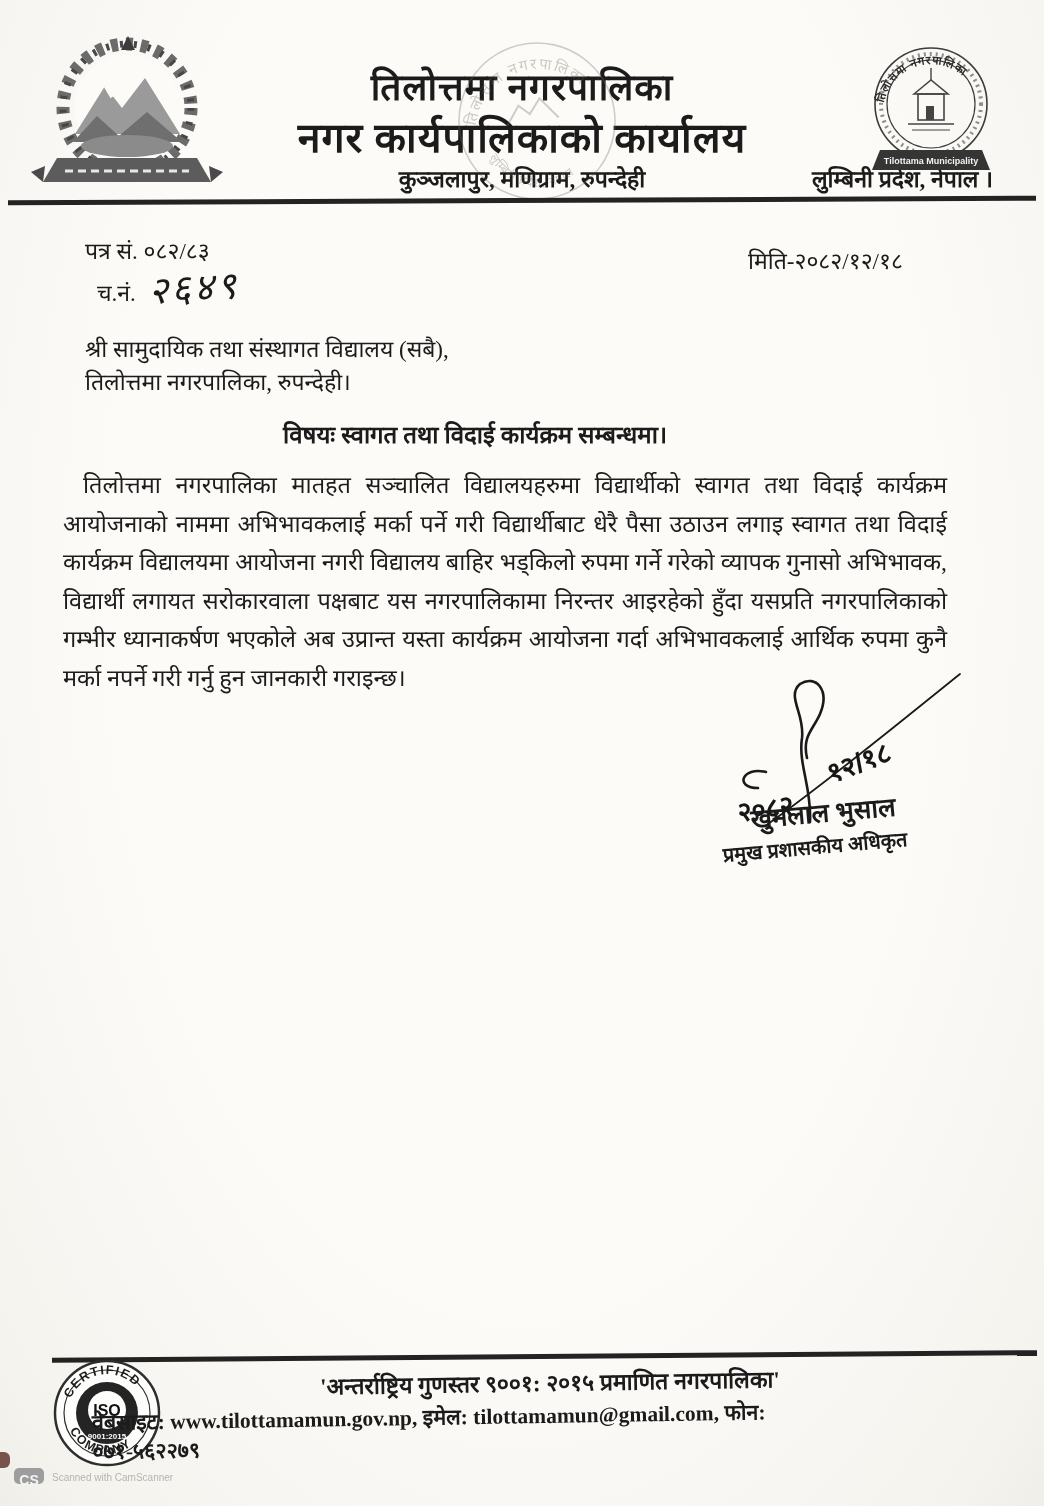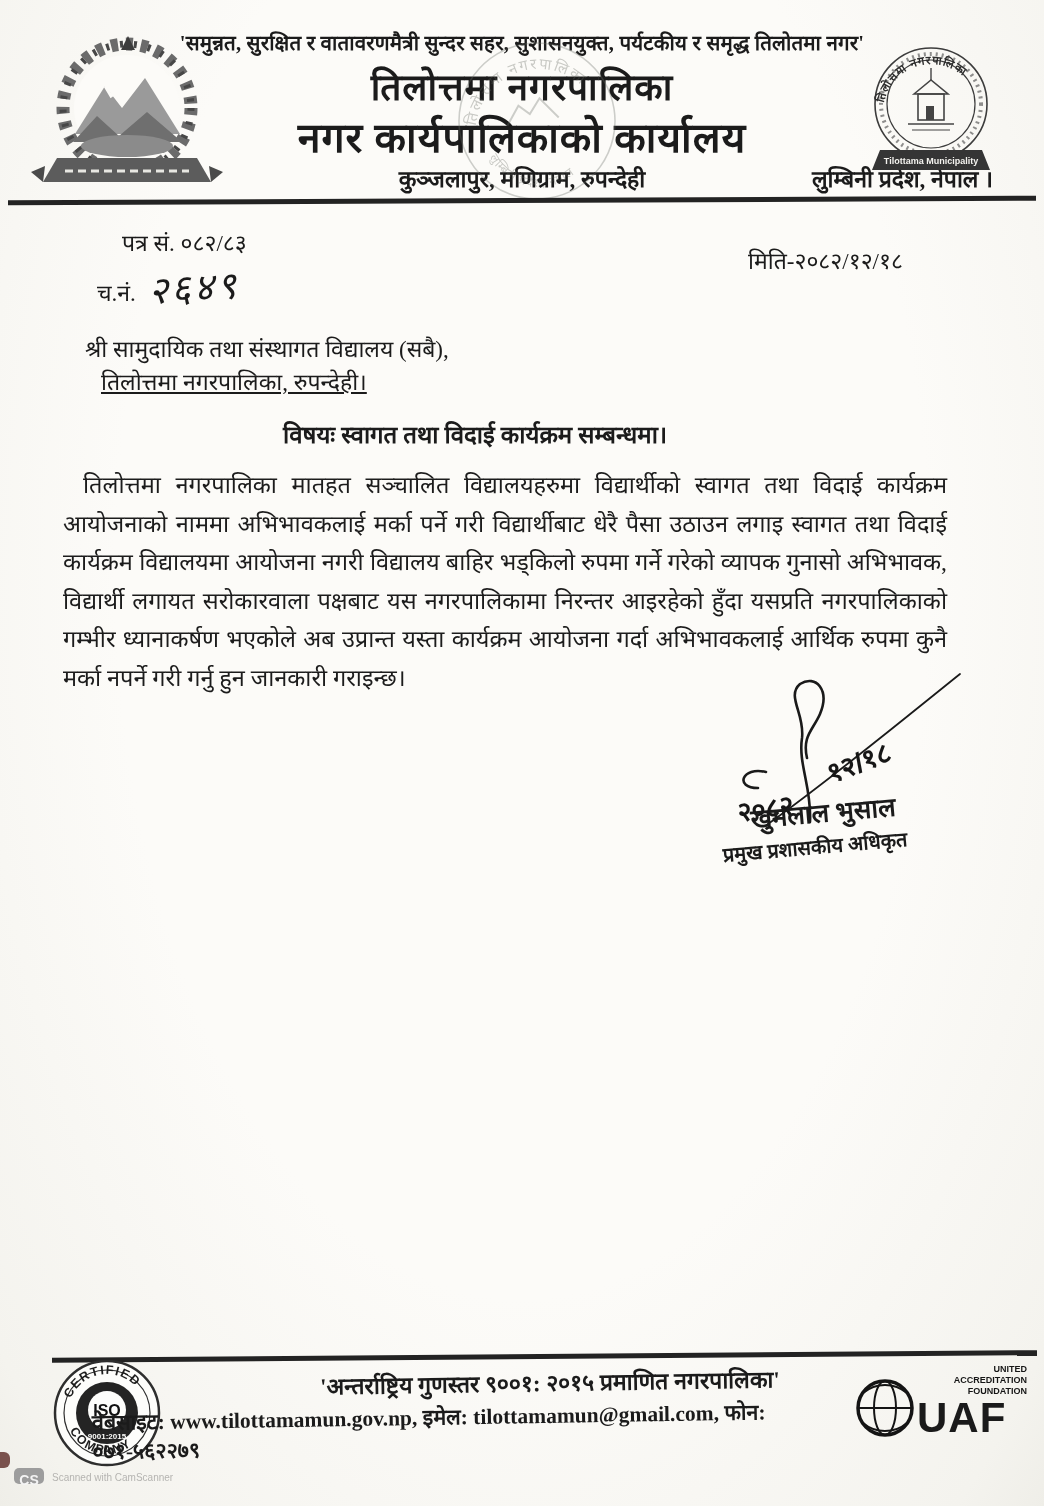--- a/index.html
+++ b/index.html
@@ -54,21 +54,20 @@
       <path d="M80,58 l6,10 l8,-6 l4,10" fill="none" stroke="#fcfbf8" stroke-width="3"></path>
       <polygon points="48,114 72,88 94,108 122,84 157,114" fill="#6f6f6f"></polygon>
       <ellipse cx="102" cy="118" rx="46" ry="11" fill="#8b8b8b"></ellipse>
       <path d="M32,130 L172,130 L186,154 L18,154 Z" fill="#5c5c5c"></path>
       <path d="M18,154 l-12,-10 l14,-6 z" fill="#4a4a4a"></path>
       <path d="M186,154 l12,-10 l-14,-6 z" fill="#4a4a4a"></path>
       <line x1="40" y1="143" x2="164" y2="143" stroke="#e8e7e2" stroke-width="3" stroke-dasharray="8 5"></line>
     </svg>
   </div>
 
-  <div class="abs ctr dev slogan">'समुन्नत, सुरक्षित र वातावरणमैत्री सुन्दर सहर, सुशासनयुक्त, पर्यटकीय र समृद्ध तिलोतमा नगर'</div>
   <div class="abs ctr dev muni">तिलोत्तमा नगरपालिका</div>
   <div class="abs ctr dev office">नगर कार्यपालिकाको कार्यालय</div>
   <div class="abs ctr dev addr">कुञ्जलापुर, मणिग्राम, रुपन्देही</div>
   <div class="abs dev province">लुम्बिनी प्रदेश, नेपाल ।</div>
 
   <div class="abs stamp" style="top:36px;left:452px;width:170px;height:170px;">
     <svg width="170" height="170" viewBox="0 0 170 170">
       <defs>
         <path id="stampTop" d="M22,96 A63,63 0 0 1 148,96"></path>
         <path id="stampBot" d="M30,96 A55,55 0 0 0 140,96"></path>
@@ -101,27 +100,27 @@
       <rect x="64" y="74" width="8" height="14" fill="#444"></rect>
       <line x1="46" y1="92" x2="92" y2="92" stroke="#444" stroke-width="1.4"></line>
       <line x1="50" y1="98" x2="88" y2="98" stroke="#444" stroke-width="1.2"></line>
       <path d="M18,118 L120,118 L128,138 L10,138 Z" fill="#353535"></path>
       <text x="69" y="132" font-size="9" fill="#f3f2ee" text-anchor="middle" font-weight="bold">Tilottama Municipality</text>
     </svg>
   </div>
 
   <div class="abs rule" style="top:198px;left:8px;width:1028px;height:5px;transform:rotate(-0.25deg);"></div>
 
-  <div class="abs dev ref" style="top:226px;left:85px;margin-left:37px;">पत्र सं. ०८२/८३</div>
+  <div class="abs dev ref" style="top:234px;left:85px;">पत्र सं. ०८२/८३</div>
   <div class="abs dev ref" style="top:236px;left:748px;margin-top:8px;">मिति-२०८२/१२/१८</div>
   <div class="abs dev ref" style="top:276px;left:97px;">च.नं.</div>
   <div class="abs dev handnum" style="top:260px;left:148px;">२६४९</div>
 
   <div class="abs dev ref" style="top:332px;left:85px;">श्री सामुदायिक तथा संस्थागत विद्यालय (सबै),</div>
-  <div class="abs dev ref" style="top:365px;left:101px;text-decoration:underline;">तिलोत्तमा नगरपालिका, रुपन्देही।</div>
+  <div class="abs dev ref" style="top:365px;left:85px;">तिलोत्तमा नगरपालिका, रुपन्देही।</div>
 
   <div class="abs dev subject">विषयः  स्वागत तथा विदाई कार्यक्रम सम्बन्धमा।</div>
 
   <div class="abs dev bodytext">तिलोत्तमा नगरपालिका मातहत सञ्चालित विद्यालयहरुमा विद्यार्थीको स्वागत तथा विदाई कार्यक्रम आयोजनाको नाममा अभिभावकलाई मर्का पर्ने गरी विद्यार्थीबाट धेरै पैसा उठाउन लगाइ स्वागत तथा विदाई कार्यक्रम विद्यालयमा आयोजना नगरी विद्यालय बाहिर भड्किलो रुपमा गर्ने गरेको व्यापक गुनासो अभिभावक, विद्यार्थी लगायत सरोकारवाला पक्षबाट यस नगरपालिकामा निरन्तर आइरहेको हुँदा यसप्रति नगरपालिकाको गम्भीर ध्यानाकर्षण भएकोले अब उप्रान्त यस्ता कार्यक्रम आयोजना गर्दा अभिभावकलाई आर्थिक रुपमा कुनै मर्का नपर्ने गरी गर्नु हुन जानकारी गराइन्छ।</div>
 
   <div class="abs" style="top:668px;left:710px;width:255px;height:160px;">
     <svg width="255" height="160" viewBox="0 0 255 160">
       <path d="M58,156 C120,112 200,46 250,6" fill="none" stroke="#1a1a1a" stroke-width="1.8" stroke-linecap="round"></path>
       <path d="M100,154 C102,120 88,96 92,70 C95,46 76,28 90,16 C106,6 120,22 110,46 C103,62 92,68 97,90" fill="none" stroke="#1a1a1a" stroke-width="2.6" stroke-linecap="round"></path>
       <path d="M56,104 C32,98 24,120 48,120" fill="none" stroke="#1a1a1a" stroke-width="2.6" stroke-linecap="round"></path>
@@ -151,32 +150,19 @@
       <circle cx="55" cy="55" r="31" fill="#242424"></circle>
       <circle cx="55" cy="52" r="19" fill="#fdfdfb"></circle>
       <text x="55" y="58" font-size="16" font-weight="bold" fill="#111" text-anchor="middle">ISO</text>
       <text x="55" y="81" font-size="8" font-weight="bold" fill="#fdfdfb" text-anchor="middle">9001:2015</text>
     </svg>
   </div>
 
   <div class="abs dev fquote">'अन्तर्राष्ट्रिय गुणस्तर ९००१: २०१५ प्रमाणित नगरपालिका'</div>
   <div class="abs dev fcontact">वेबसाइट: www.tilottamamun.gov.np, इमेल: tilottamamun@gmail.com, फोन: ०७१-५६२२७९</div>
 
-  <div class="abs" style="top:1360px;left:855px;width:175px;height:85px;">
-    <svg width="175" height="85" viewBox="0 0 175 85">
-      <circle cx="30" cy="48" r="27" fill="none" stroke="#141414" stroke-width="3.5"></circle>
-      <ellipse cx="30" cy="48" rx="11" ry="27" fill="none" stroke="#141414" stroke-width="2"></ellipse>
-      <line x1="3" y1="48" x2="57" y2="48" stroke="#141414" stroke-width="2"></line>
-      <path d="M8,33 A34,34 0 0 1 52,33" fill="none" stroke="#141414" stroke-width="2"></path>
-      <path d="M8,63 A34,34 0 0 0 52,63" fill="none" stroke="#141414" stroke-width="2"></path>
-      <text x="172" y="12" font-size="9" font-weight="bold" fill="#161616" text-anchor="end">UNITED</text>
-      <text x="172" y="23" font-size="9" font-weight="bold" fill="#161616" text-anchor="end">ACCREDITATION</text>
-      <text x="172" y="34" font-size="9" font-weight="bold" fill="#161616" text-anchor="end">FOUNDATION</text>
-      <text x="62" y="72" font-size="42" font-weight="bold" fill="#1a1a1a" letter-spacing="1">UAF</text>
-    </svg>
-  </div>
 
   <div class="abs wm-badge">CS</div>
   <div class="abs wm-text">Scanned with CamScanner</div>
 
   <div class="abs artifact1"></div>
 
 </div>
 
 </body></html>

